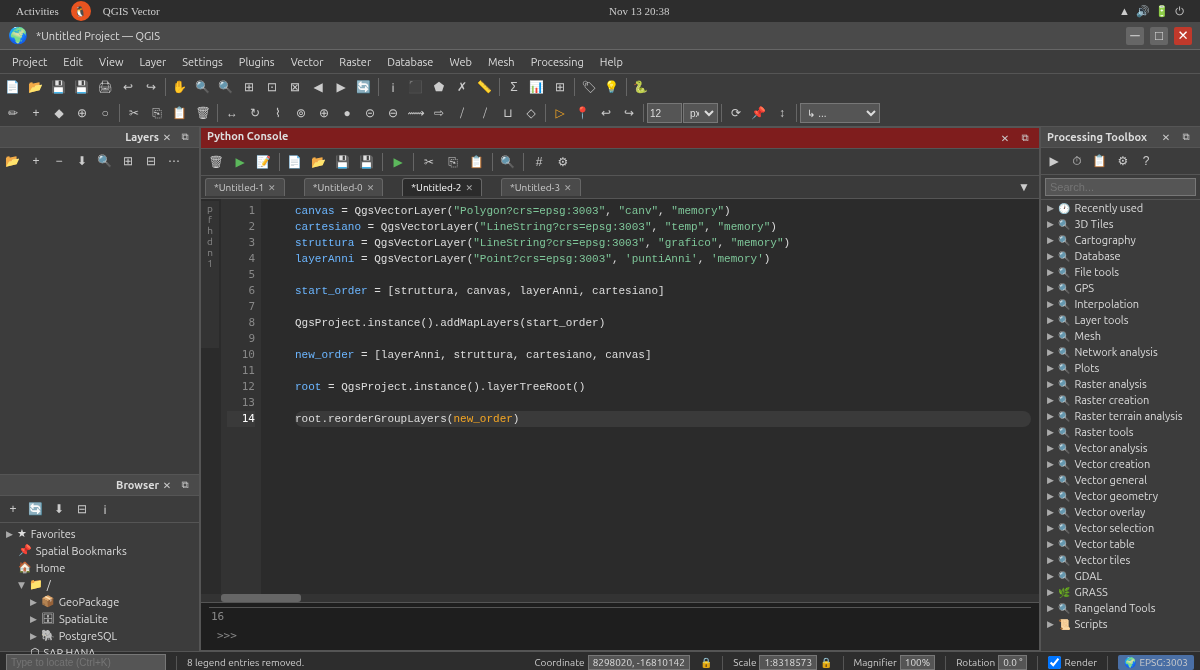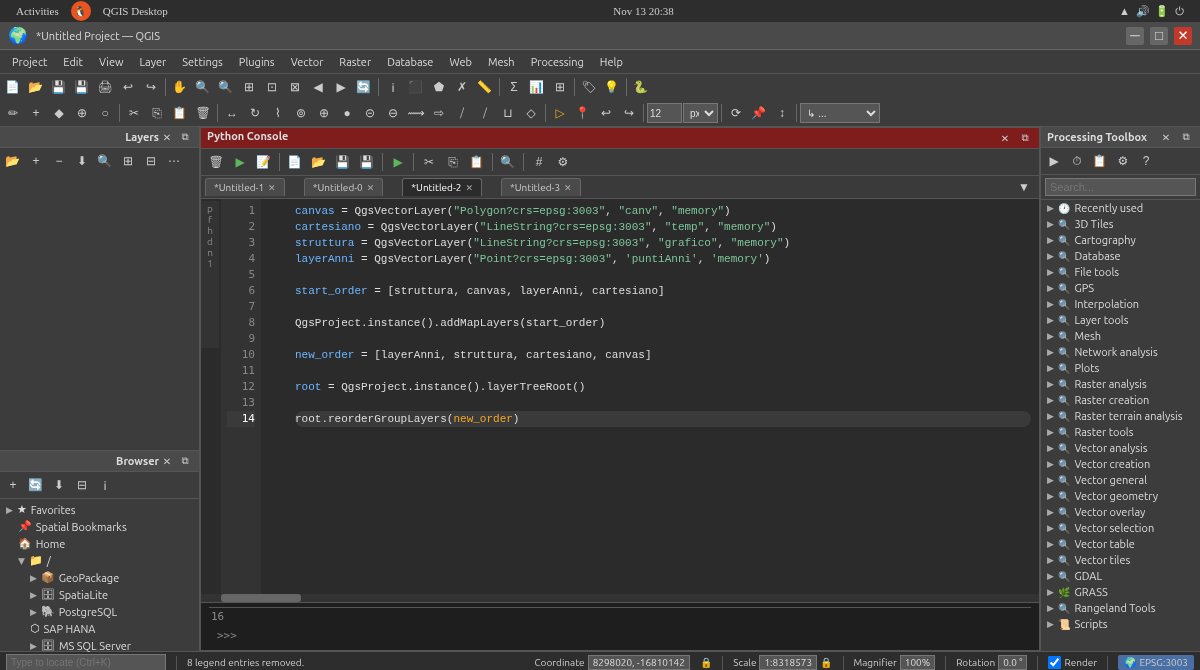--- a/index.html
+++ b/index.html
@@ -29,21 +29,21 @@
 
     
     #layers-panel { flex: 1; border-bottom: 1px solid #555; }
     .panel-header { background: #4a4a4a; padding: 2px 6px; display: flex; align-items: center; justify-content: flex-end; border-bottom: 1px solid #555; }
     .panel-title { font-size: 11px; font-weight: bold; color: #ddd; }
     .panel-controls { display: flex; gap: 2px; }
     .panel-btn { width: 16px; height: 16px; background: transparent; border: none; color: #ccc; cursor: pointer; font-size: 10px; display: flex; align-items: center; justify-content: center; }
     .layer-toolbar { display: flex; padding: 2px; gap: 1px; background: #3c3c3c; }
 
     
-    #browser-panel { height: 200px; }
+    #browser-panel { height: 176px; }
     .browser-tree { padding: 2px; overflow-y: auto; font-size: 11px; }
     .tree-item { padding: 2px 4px; cursor: pointer; display: flex; align-items: center; gap: 4px; }
     .tree-item.indent1 { padding-left: 16px; }
     .tree-item.indent2 { padding-left: 28px; }
     .tree-chevron { font-size: 9px; color: #aaa; }
 
     
     #center-area { flex: 1; background: #5a5a5a; position: relative; overflow: hidden; }
 
     
@@ -85,21 +85,21 @@
 
     .toolbar-combo { background: #555; border: 1px solid #777; color: #ddd; font-size: 10px; padding: 1px 2px; height: 20px; }
   </style>
 </head>
 <body>
 
 <div id="top-bar">
   <div id="top-bar-left">
     <span style="cursor:pointer">Activities</span>
     <div id="ubuntu-logo">🐧</div>
-    <span>QGIS Desktop</span>
+    <span>QGIS Vector</span>
   </div>
   <div id="top-bar-center">Nov 13  20:38</div>
   <div id="top-bar-right">
     <span>▲</span>
     <span>🔊</span>
     <span>🔋</span>
     <span style="cursor:pointer">⏻</span>
   </div>
 </div>
 

